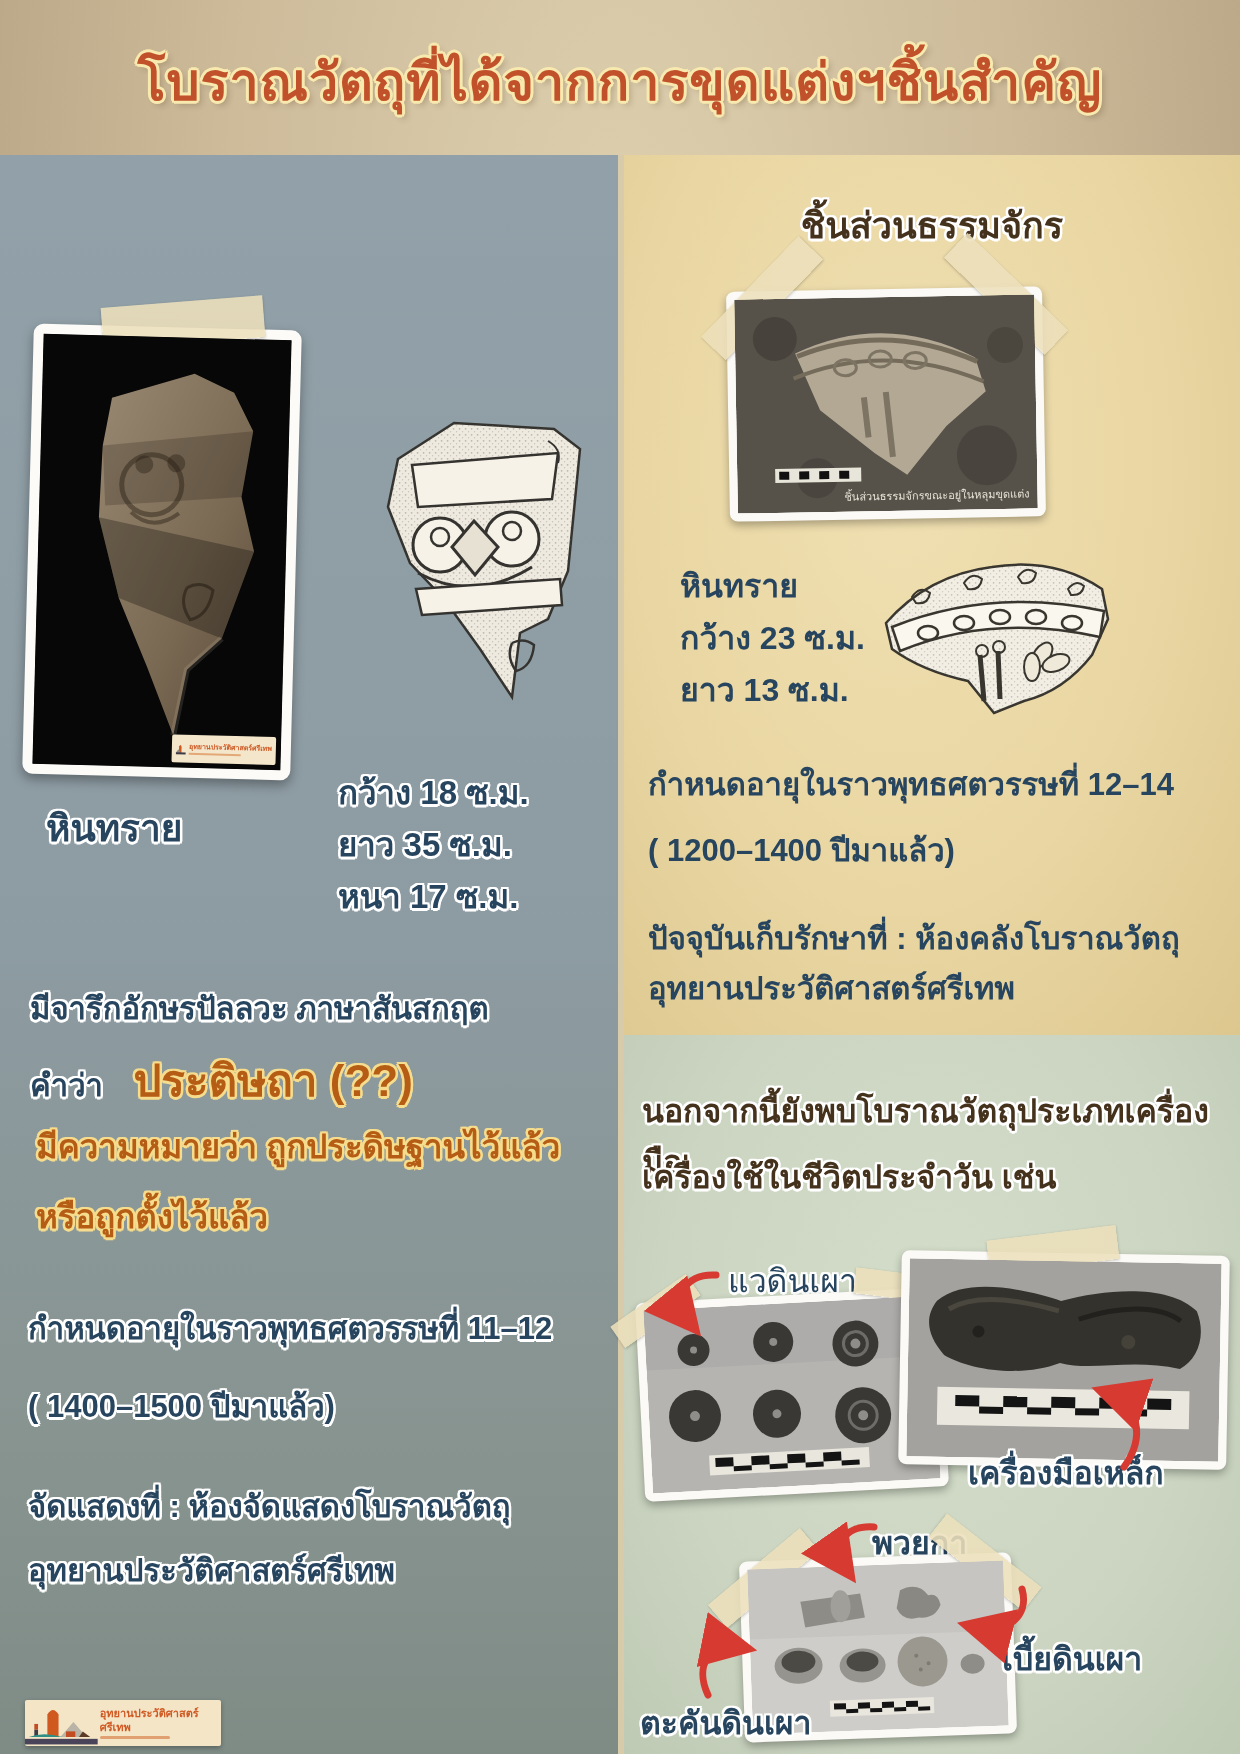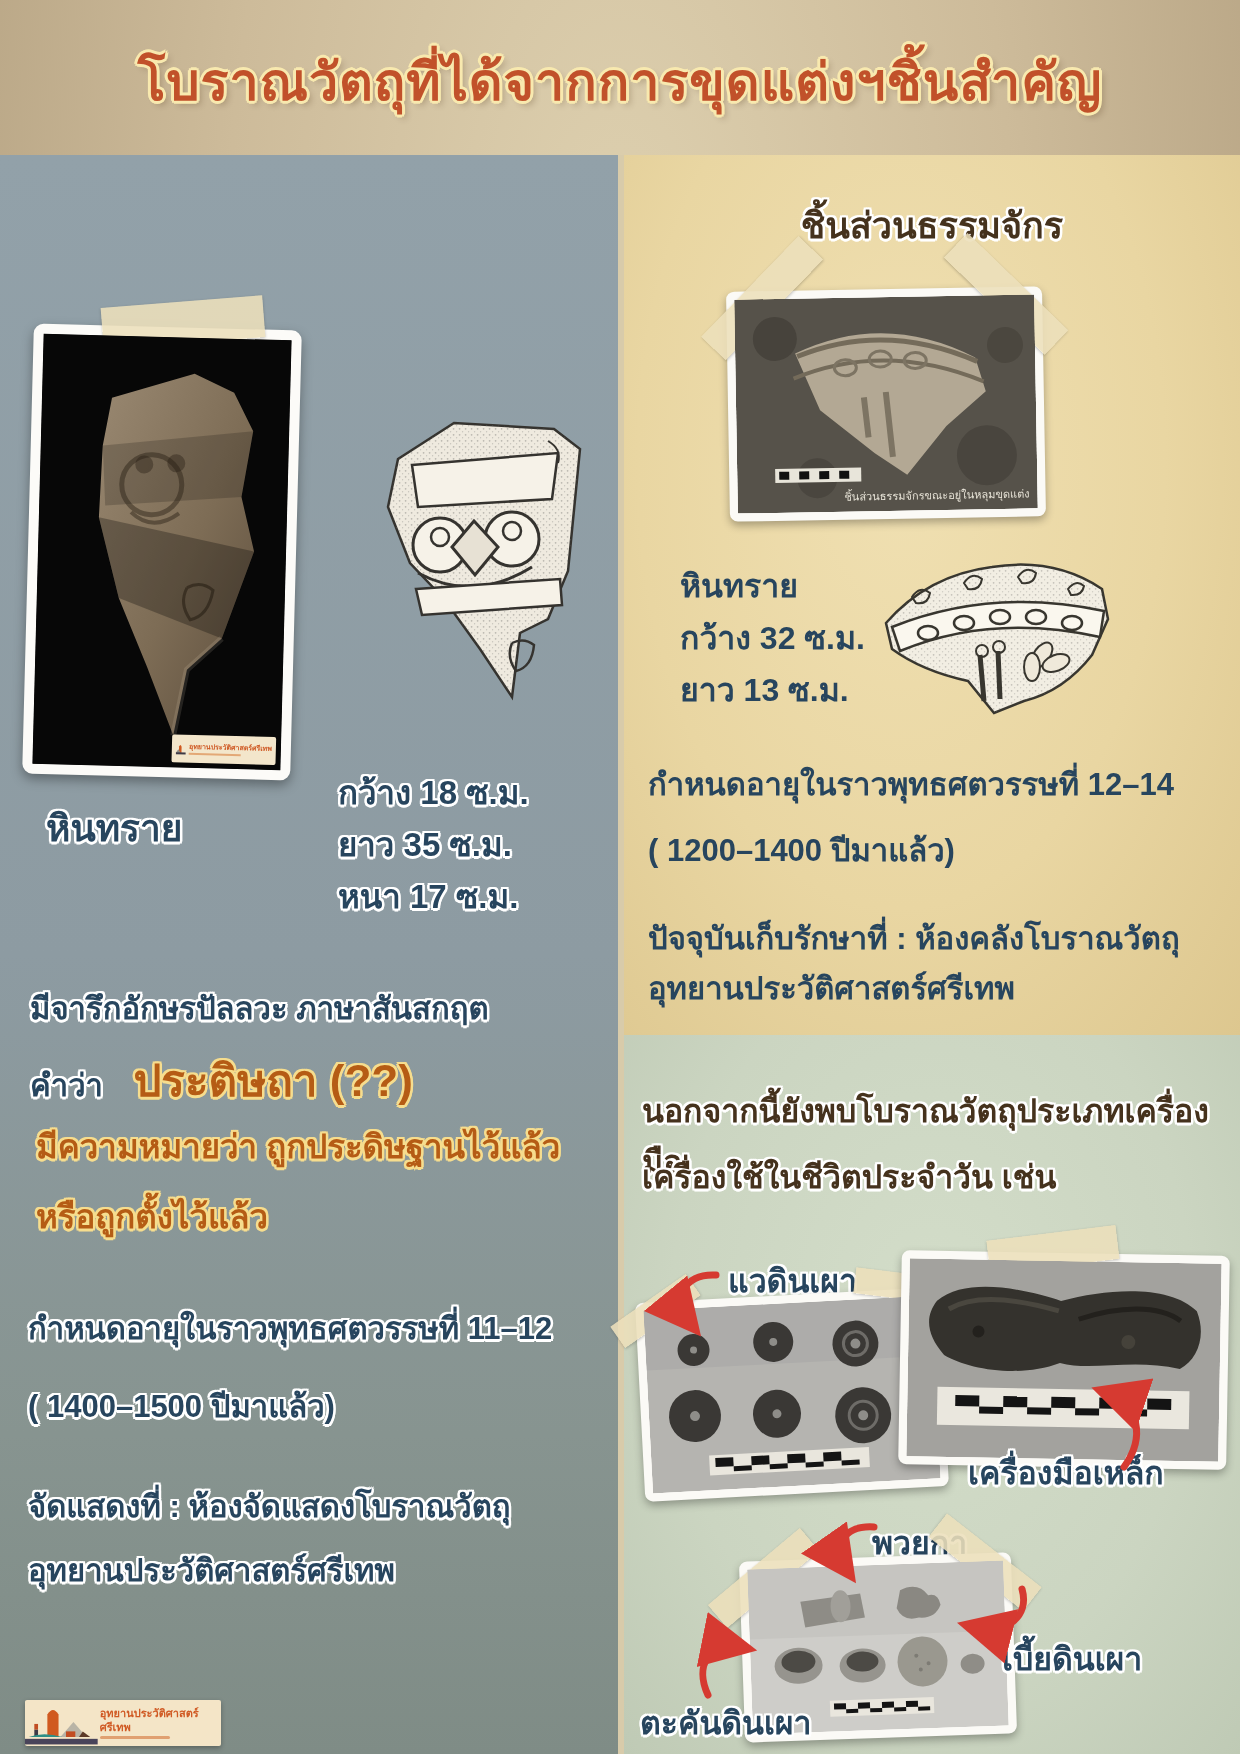--- a/index.html
+++ b/index.html
@@ -203,21 +203,21 @@
             <rect x="82" y="173" width="10" height="8" fill="#111"></rect>
               <rect x="102" y="173" width="10" height="8" fill="#111"></rect>
           </g>
         </svg>
         <div class="caption-in-photo">ชิ้นส่วนธรรมจักรขณะอยู่ในหลุมขุดแต่ง</div>
       </div>
     </div>
 
     <div class="abs" style="left:56px; top:405px;">
       <div class="navy" style="font-size:32px; line-height:52px;">หินทราย</div>
-      <div class="navy" style="font-size:32px; line-height:52px;">กว้าง 32 ซ.ม.</div>
+      <div class="navy" style="font-size:32px; line-height:52px;">กว้าง 23 ซ.ม.</div>
       <div class="navy" style="font-size:32px; line-height:52px;">ยาว 13 ซ.ม.</div>
     </div>
 
     <svg class="abs" style="left:248px; top:396px;" width="244" height="180" viewBox="0 0 244 180">
       <defs>
         <pattern id="stip2" width="6" height="6" patternUnits="userSpaceOnUse">
           <circle cx="1.6" cy="1.8" r="0.9" fill="#5a5a57"></circle>
           <circle cx="4.6" cy="4.8" r="0.7" fill="#7d7d79"></circle>
         </pattern>
       </defs>
@@ -241,21 +241,21 @@
     </svg>
 
     <div class="abs navy t31" style="left:24px; top:608px;">กำหนดอายุในราวพุทธศตวรรษที่ 12–14</div>
     <div class="abs navy t31" style="left:24px; top:674px;">( 1200–1400 ปีมาแล้ว)</div>
     <div class="abs navy t31" style="left:24px; top:762px;">ปัจจุบันเก็บรักษาที่ :  ห้องคลังโบราณวัตถุ</div>
     <div class="abs navy t31" style="left:24px; top:812px;">อุทยานประวัติศาสตร์ศรีเทพ</div>
 
     <div class="abs brown o-white" style="left:18px; top:930px; font-size:32px;">นอกจากนี้ยังพบโบราณวัตถุประเภทเครื่องมือ</div>
     <div class="abs brown o-white" style="left:18px; top:996px; font-size:32px;">เครื่องใช้ในชีวิตประจำวัน เช่น</div>
 
-    <div class="abs navy o-white" style="left:104px; top:1100px; font-size:32px; font-weight:bold;">แวดินเผา</div>
+    <div class="abs navy o-white" style="left:104px; top:1100px; font-size:32px; font-weight:normal;">แวดินเผา</div>
 
     <div class="abs photo" style="left:16px; top:1140px; width:288px; height:183px; transform:rotate(-3deg);">
       <div class="abs tape" style="left:-26px; top:-4px; width:92px; height:26px; transform:rotate(-32deg);"></div>
       <div class="abs tape" style="right:-12px; top:-16px; width:96px; height:26px; transform:rotate(10deg);"></div>
       <div class="photo-inner">
         <svg width="288" height="183" viewBox="0 0 288 183">
           <rect width="288" height="183" fill="#b5b4b0"></rect>
           <rect width="288" height="60" fill="#adacaa"></rect>
           <g fill="#3a3835">
             <circle cx="48" cy="42" r="16"></circle>

